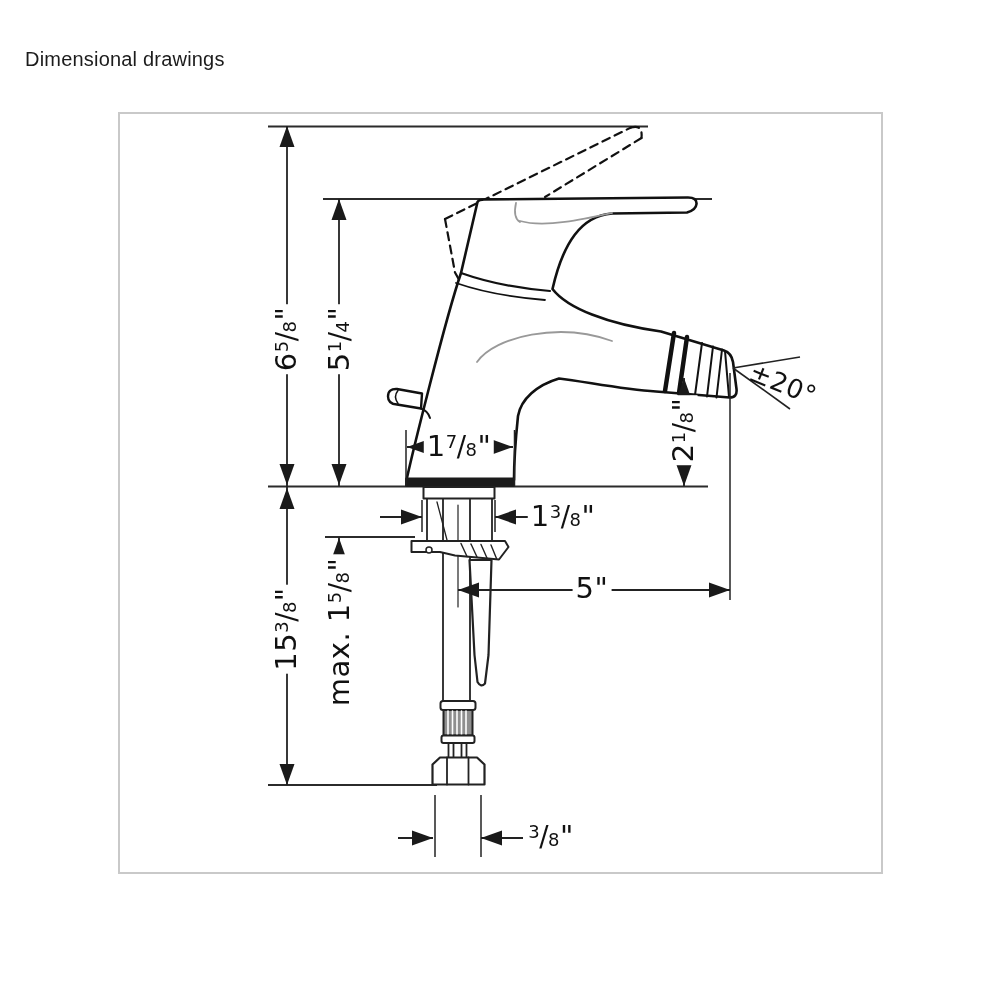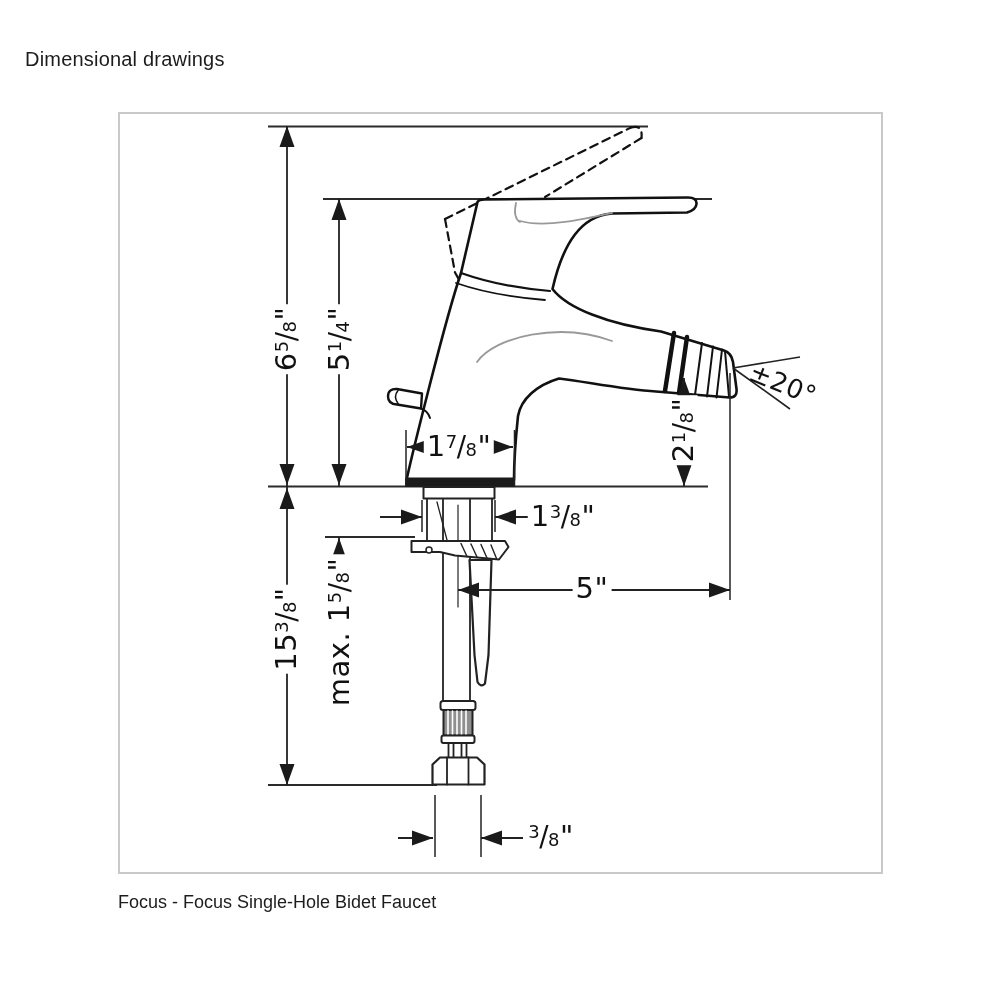--- a/index.html
+++ b/index.html
@@ -210,14 +210,13 @@
   </div>
 
   <div class="dim" style="left:551px;top:836px;transform:translate(-50%,-50%);">
     <span></span><span><span class="fn">3</span><span class="fsl">/</span><span class="fd">8</span></span><span>"</span>
   </div>
 
   <div class="dim nobg" style="left:783px;top:384px;font-size:26px;transform:translate(-50%,-50%) rotate(22deg);">
     <span>±20°</span>
   </div>
 
-  <div class="caption">Focus - Focus Single-Hole Bidet Faucet</div>
 </div>
 
 </body></html>

